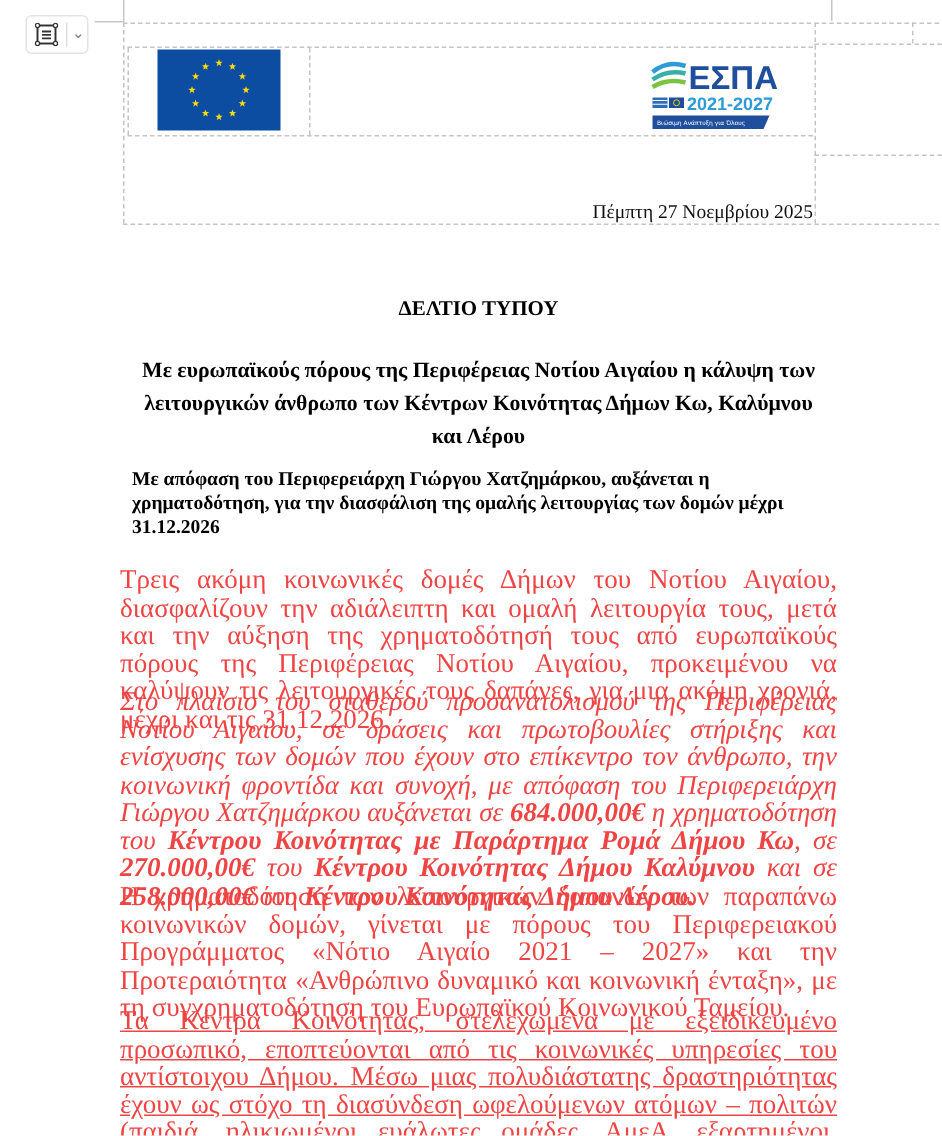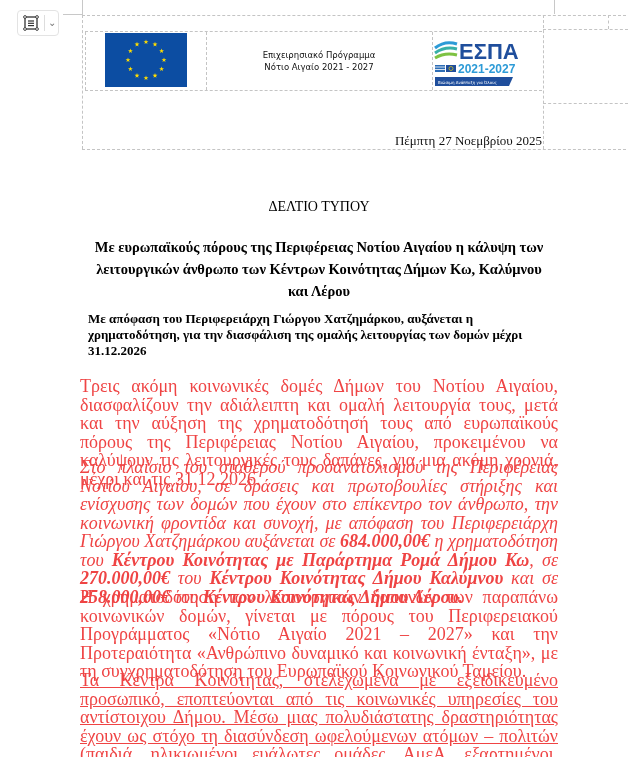--- a/index.html
+++ b/index.html
@@ -43,21 +43,21 @@
   .cell-espa { left:348px; width:109px; display:flex; align-items:center; }
 
   .eu-flag { position:absolute; left:19px; top:1px; width:82px; height:54px; background:#0c4da2; }
   .prog-line { font-family:"DejaVu Sans", sans-serif; font-size:8.5px; line-height:12px; color:#111; }
 
   .date-line {
     position:absolute; right:86px; top:133px; font-size:13px; color:#111; white-space:nowrap;
   }
   .title {
     position:absolute; left:80px; top:199px; width:478px; text-align:center;
-    font-weight:normal; font-size:14px;
+    font-weight:bold; font-size:14px;
   }
   .subtitle {
     position:absolute; left:90px; top:236px; width:458px; text-align:center;
     font-weight:bold; font-size:14.5px; line-height:22px;
   }
   .lead {
     position:absolute; left:88px; top:311px; width:462px; text-align:left;
     font-weight:bold; font-size:13px; line-height:16px;
   }
   .para {
@@ -115,24 +115,20 @@
             <polygon points="41.00,42.40 41.62,44.15 43.47,44.20 42.00,45.32 42.53,47.10 41.00,46.05 39.47,47.10 40.00,45.32 38.53,44.20 40.38,44.15"></polygon>
             <polygon points="32.00,39.99 32.62,41.74 34.47,41.79 33.00,42.91 33.53,44.69 32.00,43.64 30.47,44.69 31.00,42.91 29.53,41.79 31.38,41.74"></polygon>
             <polygon points="25.41,33.40 26.03,35.15 27.88,35.20 26.41,36.32 26.94,38.10 25.41,37.05 23.88,38.10 24.41,36.32 22.94,35.20 24.79,35.15"></polygon>
             <polygon points="23.00,24.40 23.62,26.15 25.47,26.20 24.00,27.32 24.53,29.10 23.00,28.05 21.47,29.10 22.00,27.32 20.53,26.20 22.38,26.15"></polygon>
             <polygon points="25.41,15.40 26.03,17.15 27.88,17.20 26.41,18.32 26.94,20.10 25.41,19.05 23.88,20.10 24.41,18.32 22.94,17.20 24.79,17.15"></polygon>
             <polygon points="32.00,8.81 32.62,10.56 34.47,10.61 33.00,11.74 33.53,13.51 32.00,12.46 30.47,13.51 31.00,11.74 29.53,10.61 31.38,10.56"></polygon>
           </g>
       </svg>
     </div>
   </div>
-  <div class="cell cell-prog">
-    <div class="prog-line">Επιχειρησιακό Πρόγραμμα</div>
-    <div class="prog-line">Νότιο Αιγαίο 2021 - 2027</div>
-  </div>
   <div class="cell cell-espa">
     <svg width="96" height="54" viewBox="0 0 96 54">
 
       <path d="M2 14 Q12 6 24 10" stroke="#2d9bd7" stroke-width="3" fill="none"></path>
       <path d="M2 19 Q12 12 24 15" stroke="#38b0a8" stroke-width="3" fill="none"></path>
       <path d="M2 24 Q12 18 24 21" stroke="#7dc242" stroke-width="3" fill="none"></path>
       <text x="26" y="25" font-family="Liberation Sans, sans-serif" font-weight="bold" font-size="22" fill="#1f4e9c">ΕΣΠΑ</text>
 
       <rect x="2" y="31" width="10" height="7" fill="#2d6db5"></rect>
       <line x1="2" y1="33" x2="12" y2="33" stroke="#fff" stroke-width="0.8"></line>

